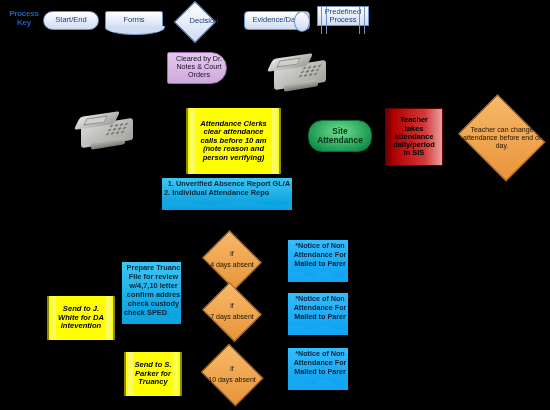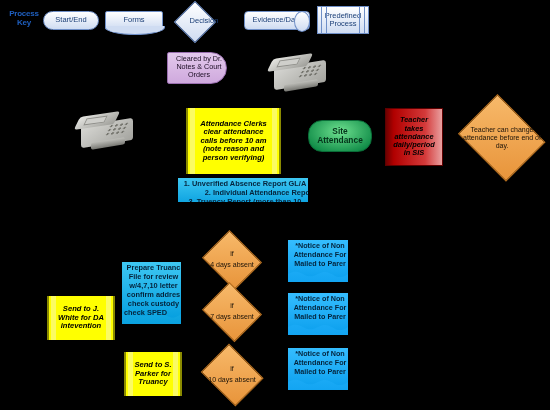--- a/index.html
+++ b/index.html
@@ -30,21 +30,21 @@
       background:linear-gradient(#cfdcf2,#cfdcf2);border:1px solid #6f8fc7;border-top:none;
       border-radius:0 0 60% 60%/0 0 100% 100%;}
   .lg-dec{left:169px;top:4px;width:70px;height:34px;border:none;background:none;}
   .lg-dec .dia{position:absolute;left:11px;top:3px;width:28px;height:28px;
       background:linear-gradient(135deg,#ffffff,#cfdcf2);
       border:1px solid #6f8fc7;transform:rotate(45deg);}
   .lg-dec .txt{position:relative;z-index:2;}
   .lg-ev{left:244px;top:11px;width:66px;height:19px;border-radius:4px;}
   .lg-ev:after{content:"";position:absolute;right:-1px;top:-1px;width:14px;height:19px;
       border:1px solid #6f8fc7;border-radius:50%;background:linear-gradient(#ffffff,#cfdcf2);}
-  .lg-pp{left:317px;top:6px;width:52px;height:28px;}
+  .lg-pp{left:317px;top:6px;width:52px;height:20px;}
   .lg-pp .bar{position:absolute;top:-1px;width:4px;height:28px;
       border-left:1px solid #6f8fc7;border-right:1px solid #6f8fc7;}
   .lg-pp .bar.l{left:3px;} .lg-pp .bar.r{right:3px;}
 
   
   .phone{position:absolute;}
   .phone .body{position:absolute;left:6px;top:12px;width:52px;height:22px;
       background:linear-gradient(150deg,#d8d8d4,#a3a39e);
       border-radius:3px;transform:skewY(-9deg);
       box-shadow:0 3px 4px rgba(0,0,0,.6);}
@@ -69,21 +69,21 @@
   
   .yellowbox{background:#ffff00;border-left:2px solid #8a8a00;border-right:2px solid #8a8a00;}
   .yellowbox .sidebar-l,.yellowbox .sidebar-r{position:absolute;top:0;bottom:0;width:5px;
       background:#fbfb63;}
   .yellowbox .sidebar-l{left:2px;} .yellowbox .sidebar-r{right:2px;}
   .yellowbox .txt{position:relative;z-index:2;font-style:italic;font-weight:bold;
       font-size:7.6px;color:#000;padding:0 7px;}
 
   .redbox{background:linear-gradient(90deg,#6e0000 0%,#b10000 14%,#d43a3a 70%,#e9a0a0 100%);
       border:1px solid #5e0000;}
-  .redbox .txt{font-style:italic;font-weight:bold;font-size:7.4px;color:#000;padding:0 6px;}
+  .redbox .txt{font-weight:bold;font-size:7.4px;color:#000;padding:0 6px;}
 
   .greenpill{background:radial-gradient(ellipse at 50% 35%,#6ee08f,#0e8a46 85%);
       border:1px solid #0a6c37;border-radius:14px;}
   .greenpill .txt{font-weight:bold;font-size:8.4px;color:#04331a;}
 
   .orangedia{position:absolute;}
   .orangedia .sh{position:absolute;left:50%;top:50%;width:70.7%;height:70.7%;
       transform:translate(-50%,-50%) rotate(45deg);
       background:linear-gradient(135deg,#f7b96a,#e8943a);border:1px solid #b9701f;}
   .orangedia .txt{position:absolute;left:6%;right:6%;top:50%;transform:translateY(-50%);
@@ -163,33 +163,32 @@
 
   <div class="node redbox" style="left:385px;top:108px;width:58px;height:58px;">
     <span class="txt">Teacher takes attendance daily/period in SIS</span>
   </div>
 
   <div class="orangedia" style="left:455px;top:100px;width:94px;height:76px;">
     <span class="sh"></span>
     <span class="txt">Teacher can change attendance before end of day.</span>
   </div>
 
-  <div class="node doc cyandoc centered" style="left:178px;top:178px;width:130px;height:24px;overflow:hidden;">
+  <div class="node doc cyandoc centered" style="left:162px;top:178px;width:130px;height:32px;overflow:hidden;">
     <svg class="face" viewBox="0 0 130 32" preserveAspectRatio="none">
       <defs>
           <linearGradient id="gcy" x1="0" y1="0" x2="0" y2="1">
         <stop offset="0" stop-color="#3ec7f2"></stop>
             <stop offset="1" stop-color="#09a0df"></stop>
       </linearGradient>
         </defs>
       <path d="M0,0 H130 V25 C100,33 95,18 65,25 C35,32 30,18 0,25 Z" fill="url(#gcy)"></path>
     </svg>
     <span class="txt" style="top:2px;text-align:center;padding-left:0;white-space:nowrap;overflow:hidden;">1. Unverified Absence Report GL/A</span>
-    <span class="txt" style="top:11px;text-align:right;padding-left:0;white-space:nowrap;overflow:hidden;">2. Individual Attendance Repo</span>
-    <span class="txt" style="top:20px;text-align:center;padding-left:0;white-space:nowrap;overflow:hidden;">3. Truency Report (more than 10 </span>
+    <span class="txt" style="top:11px;text-align:left;padding-left:0;white-space:nowrap;overflow:hidden;">2. Individual Attendance Repo</span>
   </div>
 
   <div class="orangedia" style="left:201px;top:234px;width:62px;height:52px;">
     <span class="sh"></span>
     <span class="txt" style="top:38%;">if</span>
     <span class="txt" style="top:60%;">4 days absent</span>
   </div>
 
   <div class="node doc bluedoc" style="left:288px;top:240px;width:60px;height:42px;overflow:hidden;">
     <svg class="face" viewBox="0 0 60 42" preserveAspectRatio="none">

